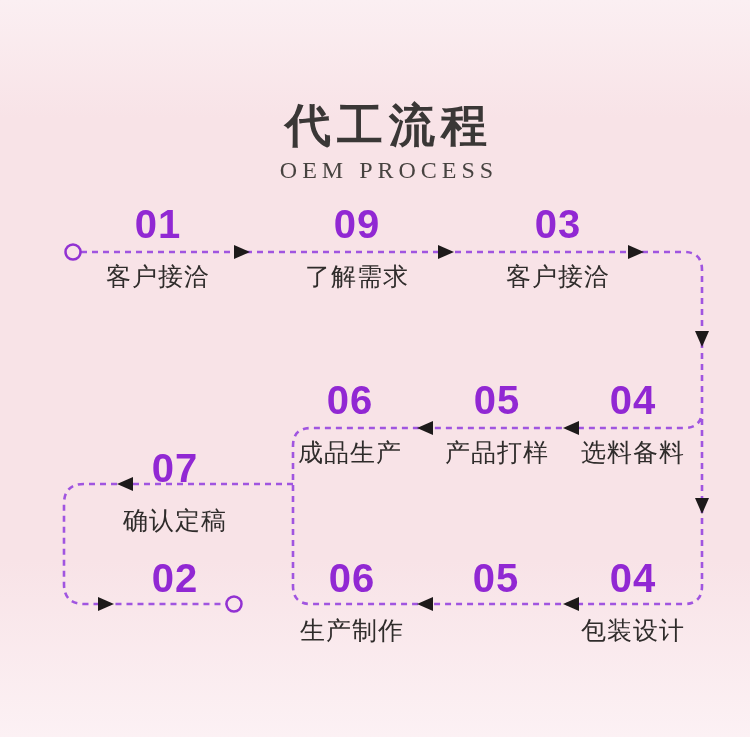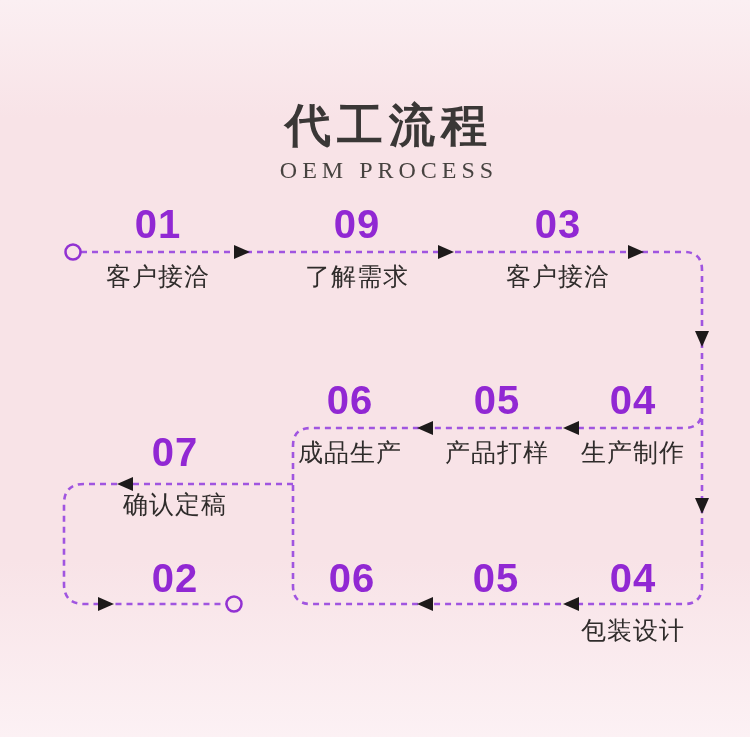--- a/index.html
+++ b/index.html
@@ -92,30 +92,31 @@
   <div class="step" style="left:350px;top:340px">
     <div class="num">06</div>
     <div class="lbl">成品生产</div>
   </div>
   <div class="step" style="left:497px;top:340px">
     <div class="num">05</div>
     <div class="lbl">产品打样</div>
   </div>
   <div class="step" style="left:633px;top:340px">
     <div class="num">04</div>
-    <div class="lbl">生产制作</div>
+    <div class="lbl">选料备料</div>
   </div>
 
-  <div class="step" style="left:175px;top:392px">
+  <div class="step" style="left:175px;top:408px">
     <div class="num">07</div>
     <div class="lbl">确认定稿</div>
   </div>
 
   <div class="step" style="left:352px;top:518px">
     <div class="num">06</div>
+    <div class="lbl">生产制作</div>
   </div>
   <div class="step" style="left:496px;top:518px">
     <div class="num">05</div>
   </div>
   <div class="step" style="left:633px;top:518px">
     <div class="num">04</div>
     <div class="lbl">包装设计</div>
   </div>
 
   <div class="step" style="left:175px;top:518px">

